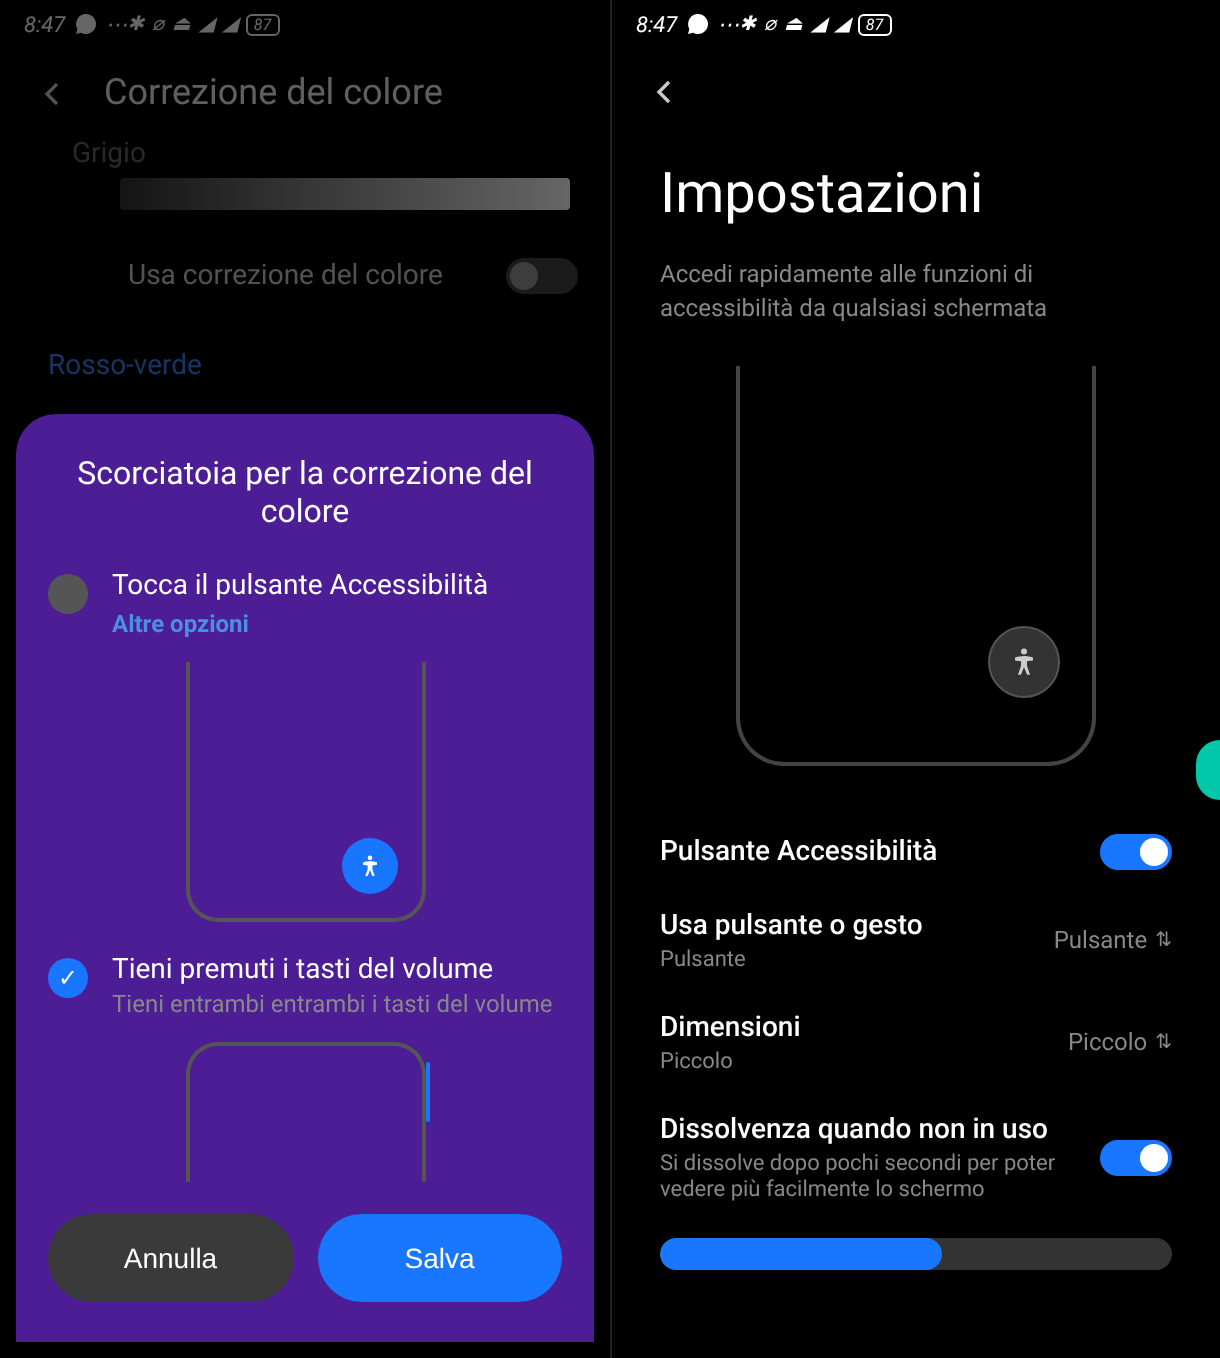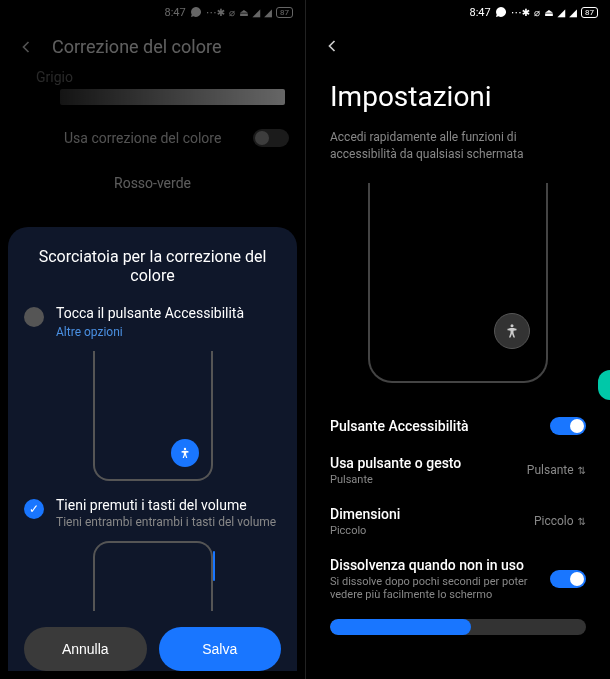--- a/index.html
+++ b/index.html
@@ -17,24 +17,25 @@
   height: 679px;
   background: #000;
   position: relative;
   overflow: hidden;
 }
 .screen-right { border-left: 1px solid #222; }
 .status-bar {
   height: 24px;
   display: flex;
   align-items: center;
-  justify-content: flex-end;
+  justify-content: flex-start;
   padding: 0 12px;
   font-size: 11px;
   color: #fff;
+  font-style: italic;
 }
 .status-left { display: flex; align-items: center; gap: 4px; }
 .status-right { display: flex; align-items: center; gap: 4px; font-size: 10px; }
 .header {
   display: flex;
   align-items: center;
   padding: 12px 16px;
   gap: 16px;
 }
 .back-icon { width: 20px; height: 20px; cursor: pointer; }
@@ -75,23 +76,23 @@
 .dialog-overlay {
   position: absolute;
   inset: 0;
   background: rgba(0,0,0,0.6);
   display: flex;
   align-items: flex-end;
   z-index: 10;
 }
 .dialog {
   width: 100%;
-  background: #0f172a;
+  background: #4c1d95;
   border-radius: 20px 20px 0 0;
-  padding: 20px 16px 0;
+  padding: 20px 16px 20px;
   margin: 0 8px 8px;
 }
 .dialog-title {
   font-size: 16px;
   text-align: center;
   margin-bottom: 20px;
   color: #fff;
 }
 .option {
   display: flex;
@@ -110,21 +111,21 @@
   background: #1976ff;
   display: flex;
   align-items: center;
   justify-content: center;
   color: #fff;
   font-size: 12px;
 }
 .option-text { flex: 1; }
 .option-label { font-size: 14px; color: #fff; }
 .option-sub { font-size: 12px; color: #888; margin-top: 2px; }
-.option-link { font-size: 12px; color: #4a90e2; margin-top: 4px; }
+.option-link { font-size: 12px; color: #4a90e2; margin-top: 4px; font-weight: bold; }
 .phone-frame {
   width: 120px; height: 130px;
   margin: 12px auto 16px;
   border: 2px solid #555;
   border-radius: 0 0 16px 16px;
   border-top: none;
   position: relative;
 }
 .a11y-btn {
   position: absolute;
@@ -261,21 +262,21 @@
 
   <div class="gray-text" style="font-size:14px;padding-left:36px;">Grigio</div>
   <div class="gradient-bar"></div>
 
   <div class="setting-row">
     <span class="setting-label">Usa correzione del colore</span>
     <span class="toggle"></span>
   </div>
 
   <div style="height:8px;"></div>
-  <div class="green-text" style="color:#e5e5e5;text-align:center;">Rosso-verde</div>
+  <div class="green-text" style="color:#3b82f6;">Rosso-verde</div>
 
   <div class="dialog-overlay">
     <div class="dialog">
       <div class="dialog-title">Scorciatoia per la correzione del colore</div>
 
       <div class="option">
         <div class="radio"></div>
         <div class="option-text">
           <div class="option-label">Tocca il pulsante Accessibilità</div>
           <div class="option-link">Altre opzioni</div>

